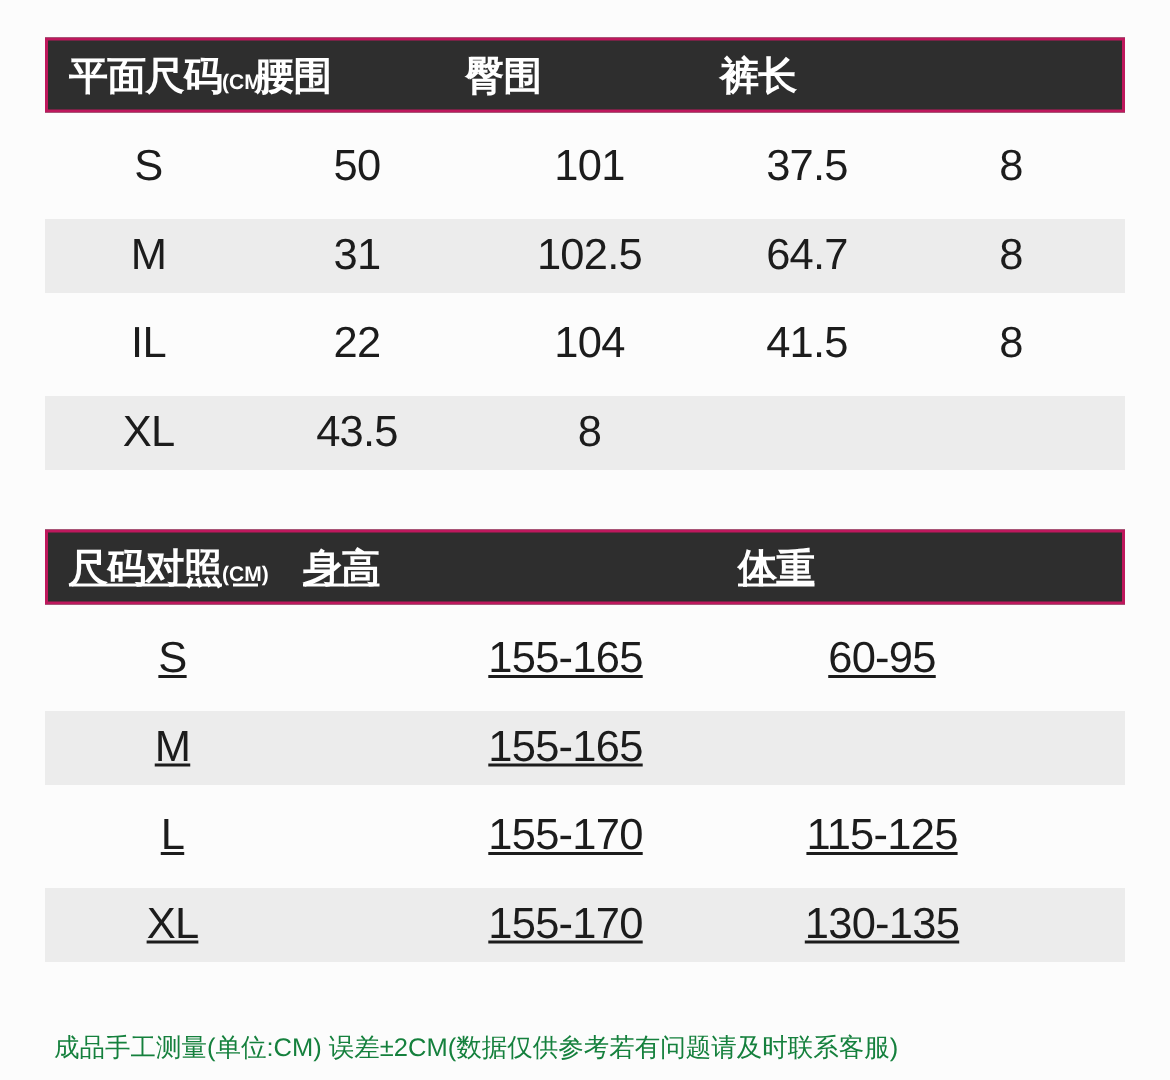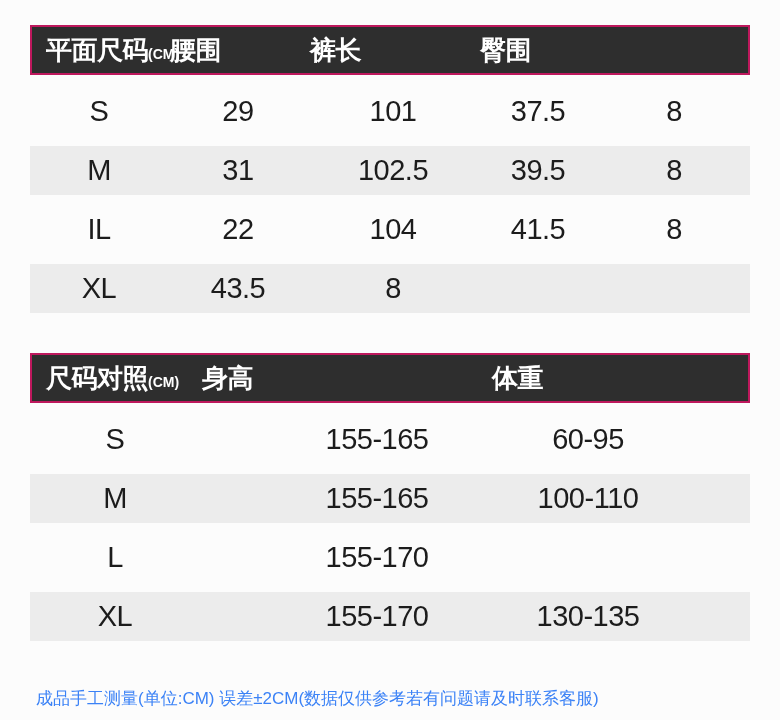--- a/index.html
+++ b/index.html
@@ -11,21 +11,21 @@
     overflow: hidden;
   }
   .page { position: relative; width: 780px; height: 720px; }
 
   .tbl { width: 720px; margin-left: 30px; }
   .tbl1 { margin-top: 25px; }
   .tbl2 { margin-top: 35px; }
 
   .grid { display: grid; align-items: center; }
   .g1 { grid-template-columns: 138px 140px 170px 120px 152px; }
-  .g2 { grid-template-columns: 170px 354px 196px; }
+  .g2 { grid-template-columns: 170px 354px 196px; text-decoration: underline; }
 
   .thead {
     box-sizing: border-box;
     height: 50px;
     background: #2e2e2e;
     border: 2px solid #be185d;
     color: #ffffff;
   }
   .thead .cell {
     text-align: left;
@@ -54,49 +54,49 @@
     background-clip: padding-box;
     border-top: 5px solid transparent;
     border-bottom: 5px solid transparent;
   }
   .g2 .c3 { transform: translateX(-64px); }
 
   .footer-note {
     margin: 42px 0 0 36px;
     font-size: 17px;
     line-height: 22px;
-    color: #3b82f6;
+    color: #15803d;
     letter-spacing: 0;
   }
 </style>
 </head>
 <body>
 
 <div class="page">
 
   <div class="tbl tbl1">
     <div class="grid g1 thead">
       <div class="cell title-cell"><span>平面尺码</span><span class="unit">(CM)</span></div>
       <div class="cell">腰围</div>
+      <div class="cell">臀围</div>
       <div class="cell">裤长</div>
-      <div class="cell">臀围</div>
     </div>
     <div class="rows">
       <div class="grid g1 row">
         <div class="cell">S</div>
-        <div class="cell">29</div>
+        <div class="cell">50</div>
         <div class="cell">101</div>
         <div class="cell">37.5</div>
         <div class="cell">8</div>
       </div>
       <div class="grid g1 row striped">
         <div class="cell">M</div>
         <div class="cell">31</div>
         <div class="cell">102.5</div>
-        <div class="cell">39.5</div>
+        <div class="cell">64.7</div>
         <div class="cell">8</div>
       </div>
       <div class="grid g1 row">
         <div class="cell">IL</div>
         <div class="cell">22</div>
         <div class="cell">104</div>
         <div class="cell">41.5</div>
         <div class="cell">8</div>
       </div>
       <div class="grid g1 row striped">
@@ -115,25 +115,25 @@
     </div>
     <div class="rows">
       <div class="grid g2 row">
         <div class="cell">S</div>
         <div class="cell">155-165</div>
         <div class="cell c3">60-95</div>
       </div>
       <div class="grid g2 row striped">
         <div class="cell">M</div>
         <div class="cell">155-165</div>
-        <div class="cell c3">100-110</div>
       </div>
       <div class="grid g2 row">
         <div class="cell">L</div>
         <div class="cell">155-170</div>
+        <div class="cell c3">115-125</div>
       </div>
       <div class="grid g2 row striped">
         <div class="cell">XL</div>
         <div class="cell">155-170</div>
         <div class="cell c3">130-135</div>
       </div>
     </div>
   </div>
 
   <div class="footer-note">成品手工测量(单位:CM) 误差±2CM(数据仅供参考若有问题请及时联系客服)</div>

